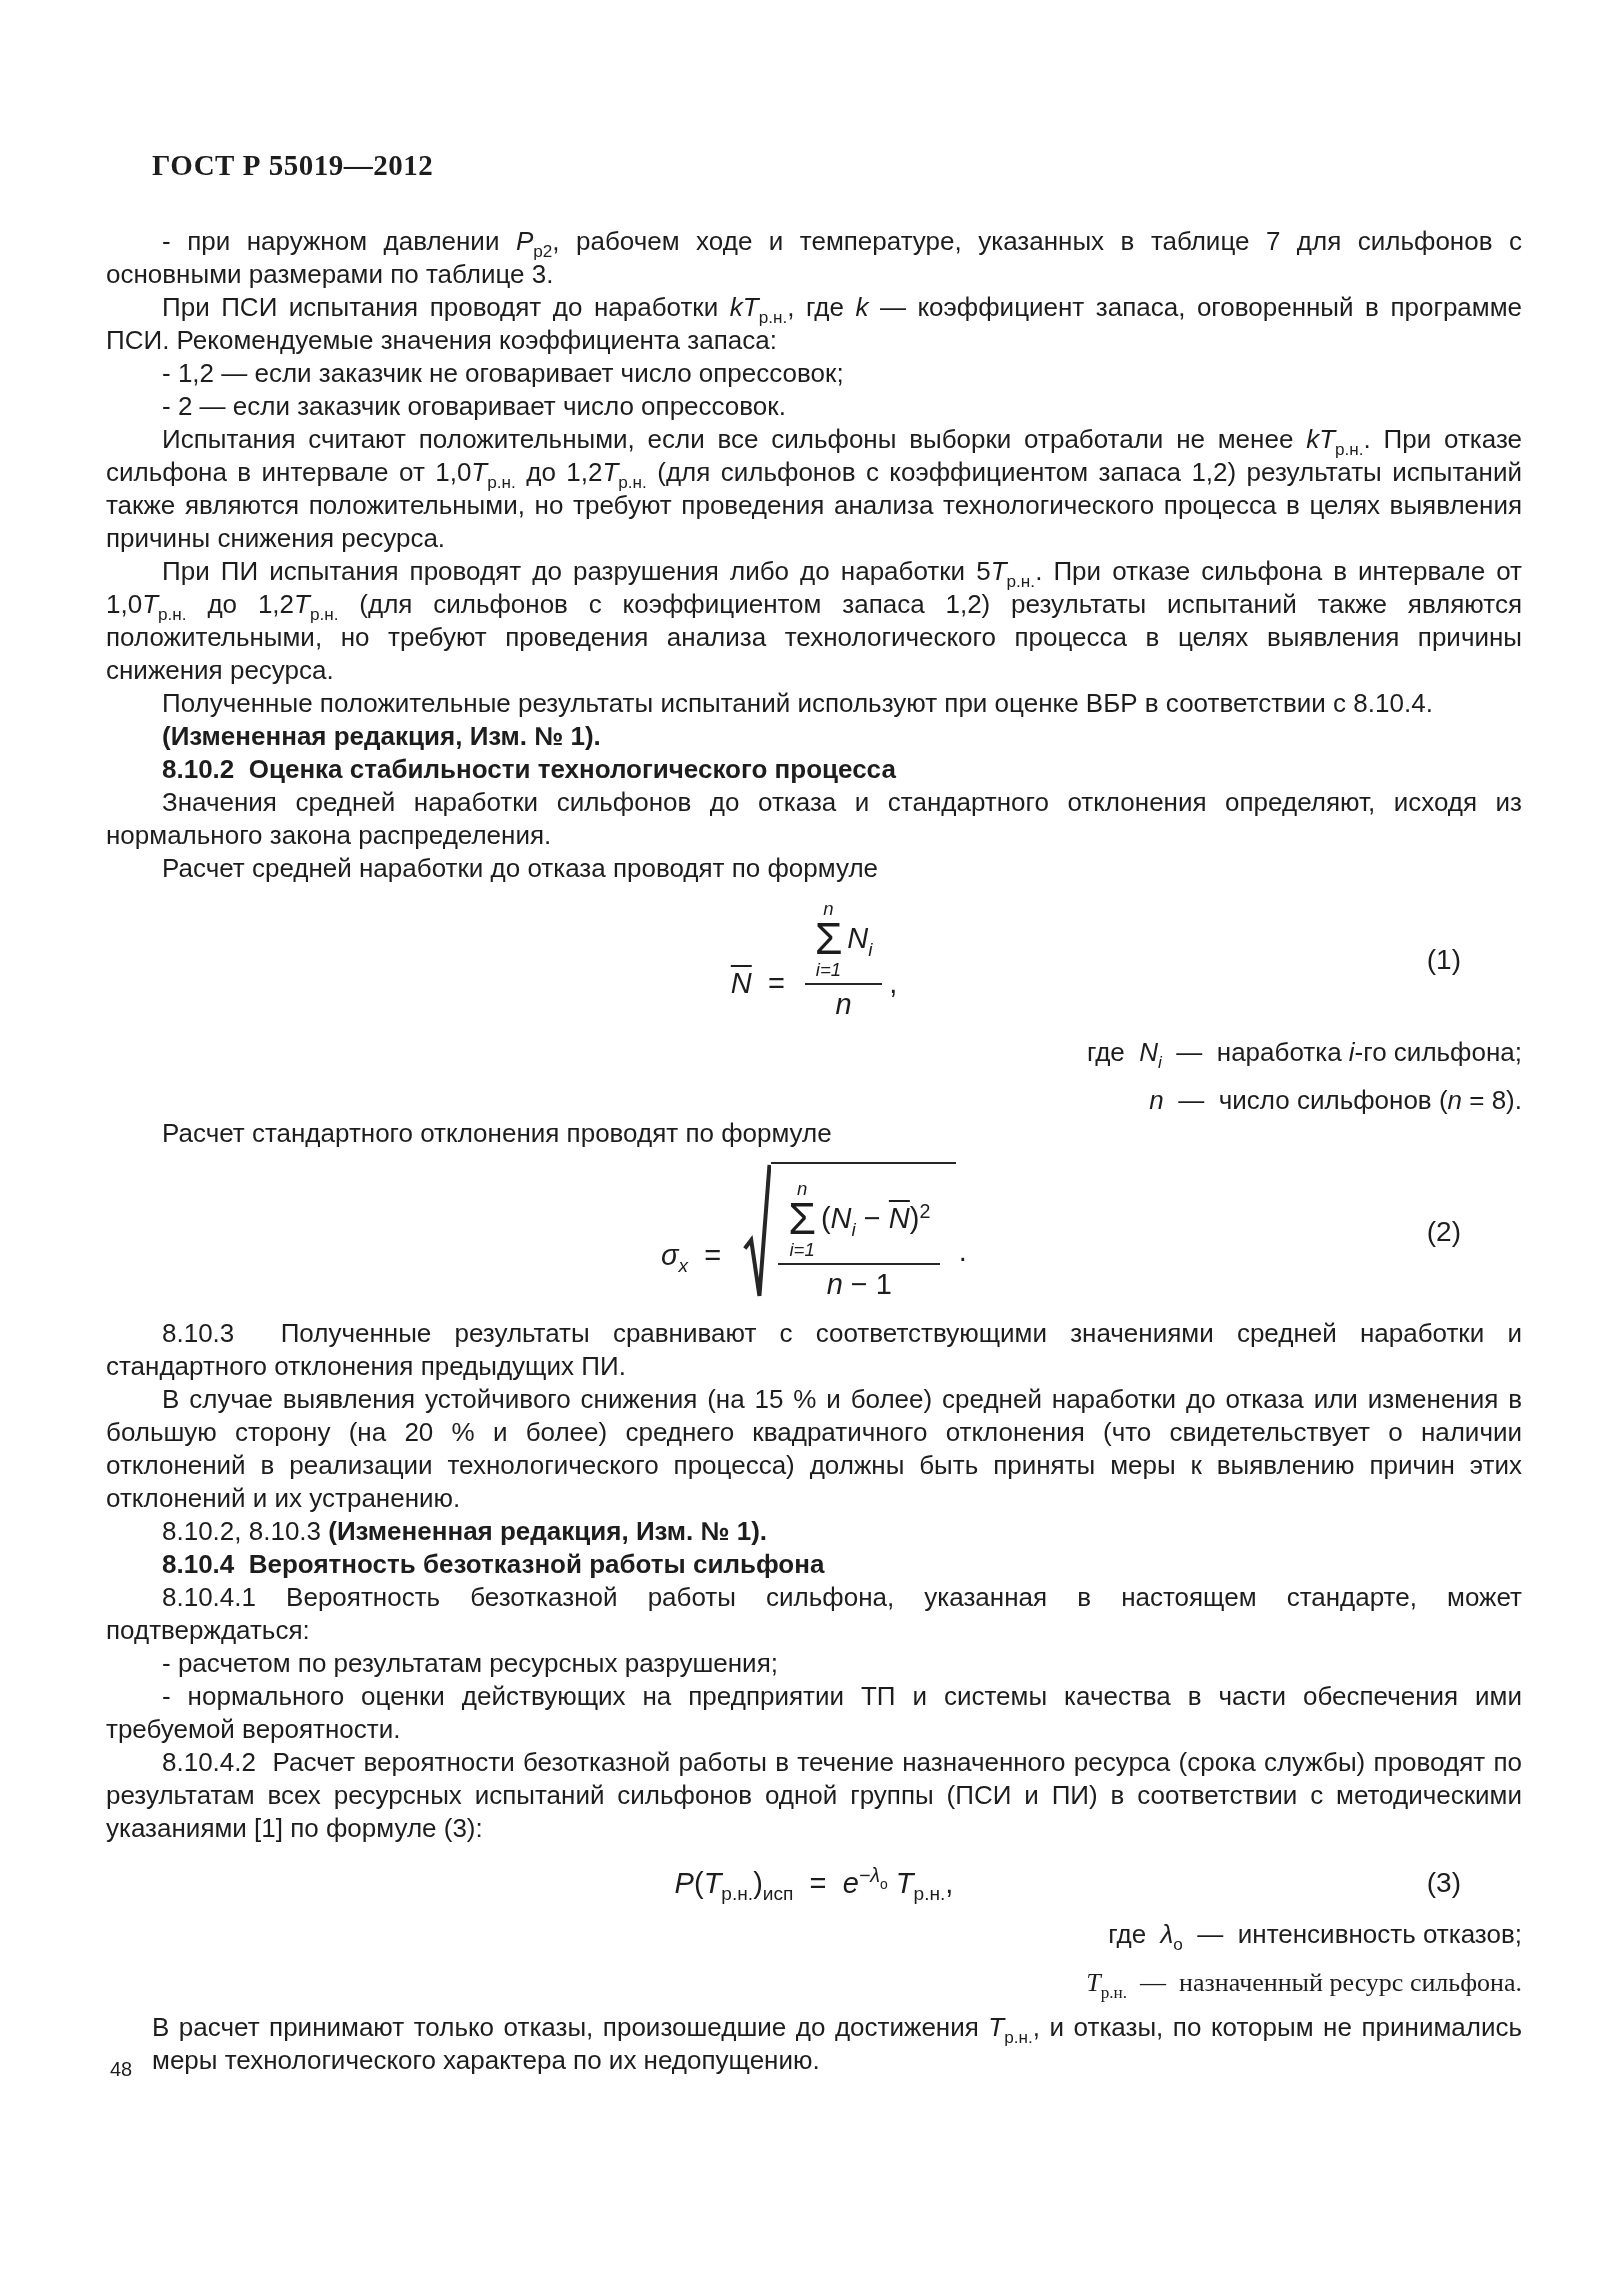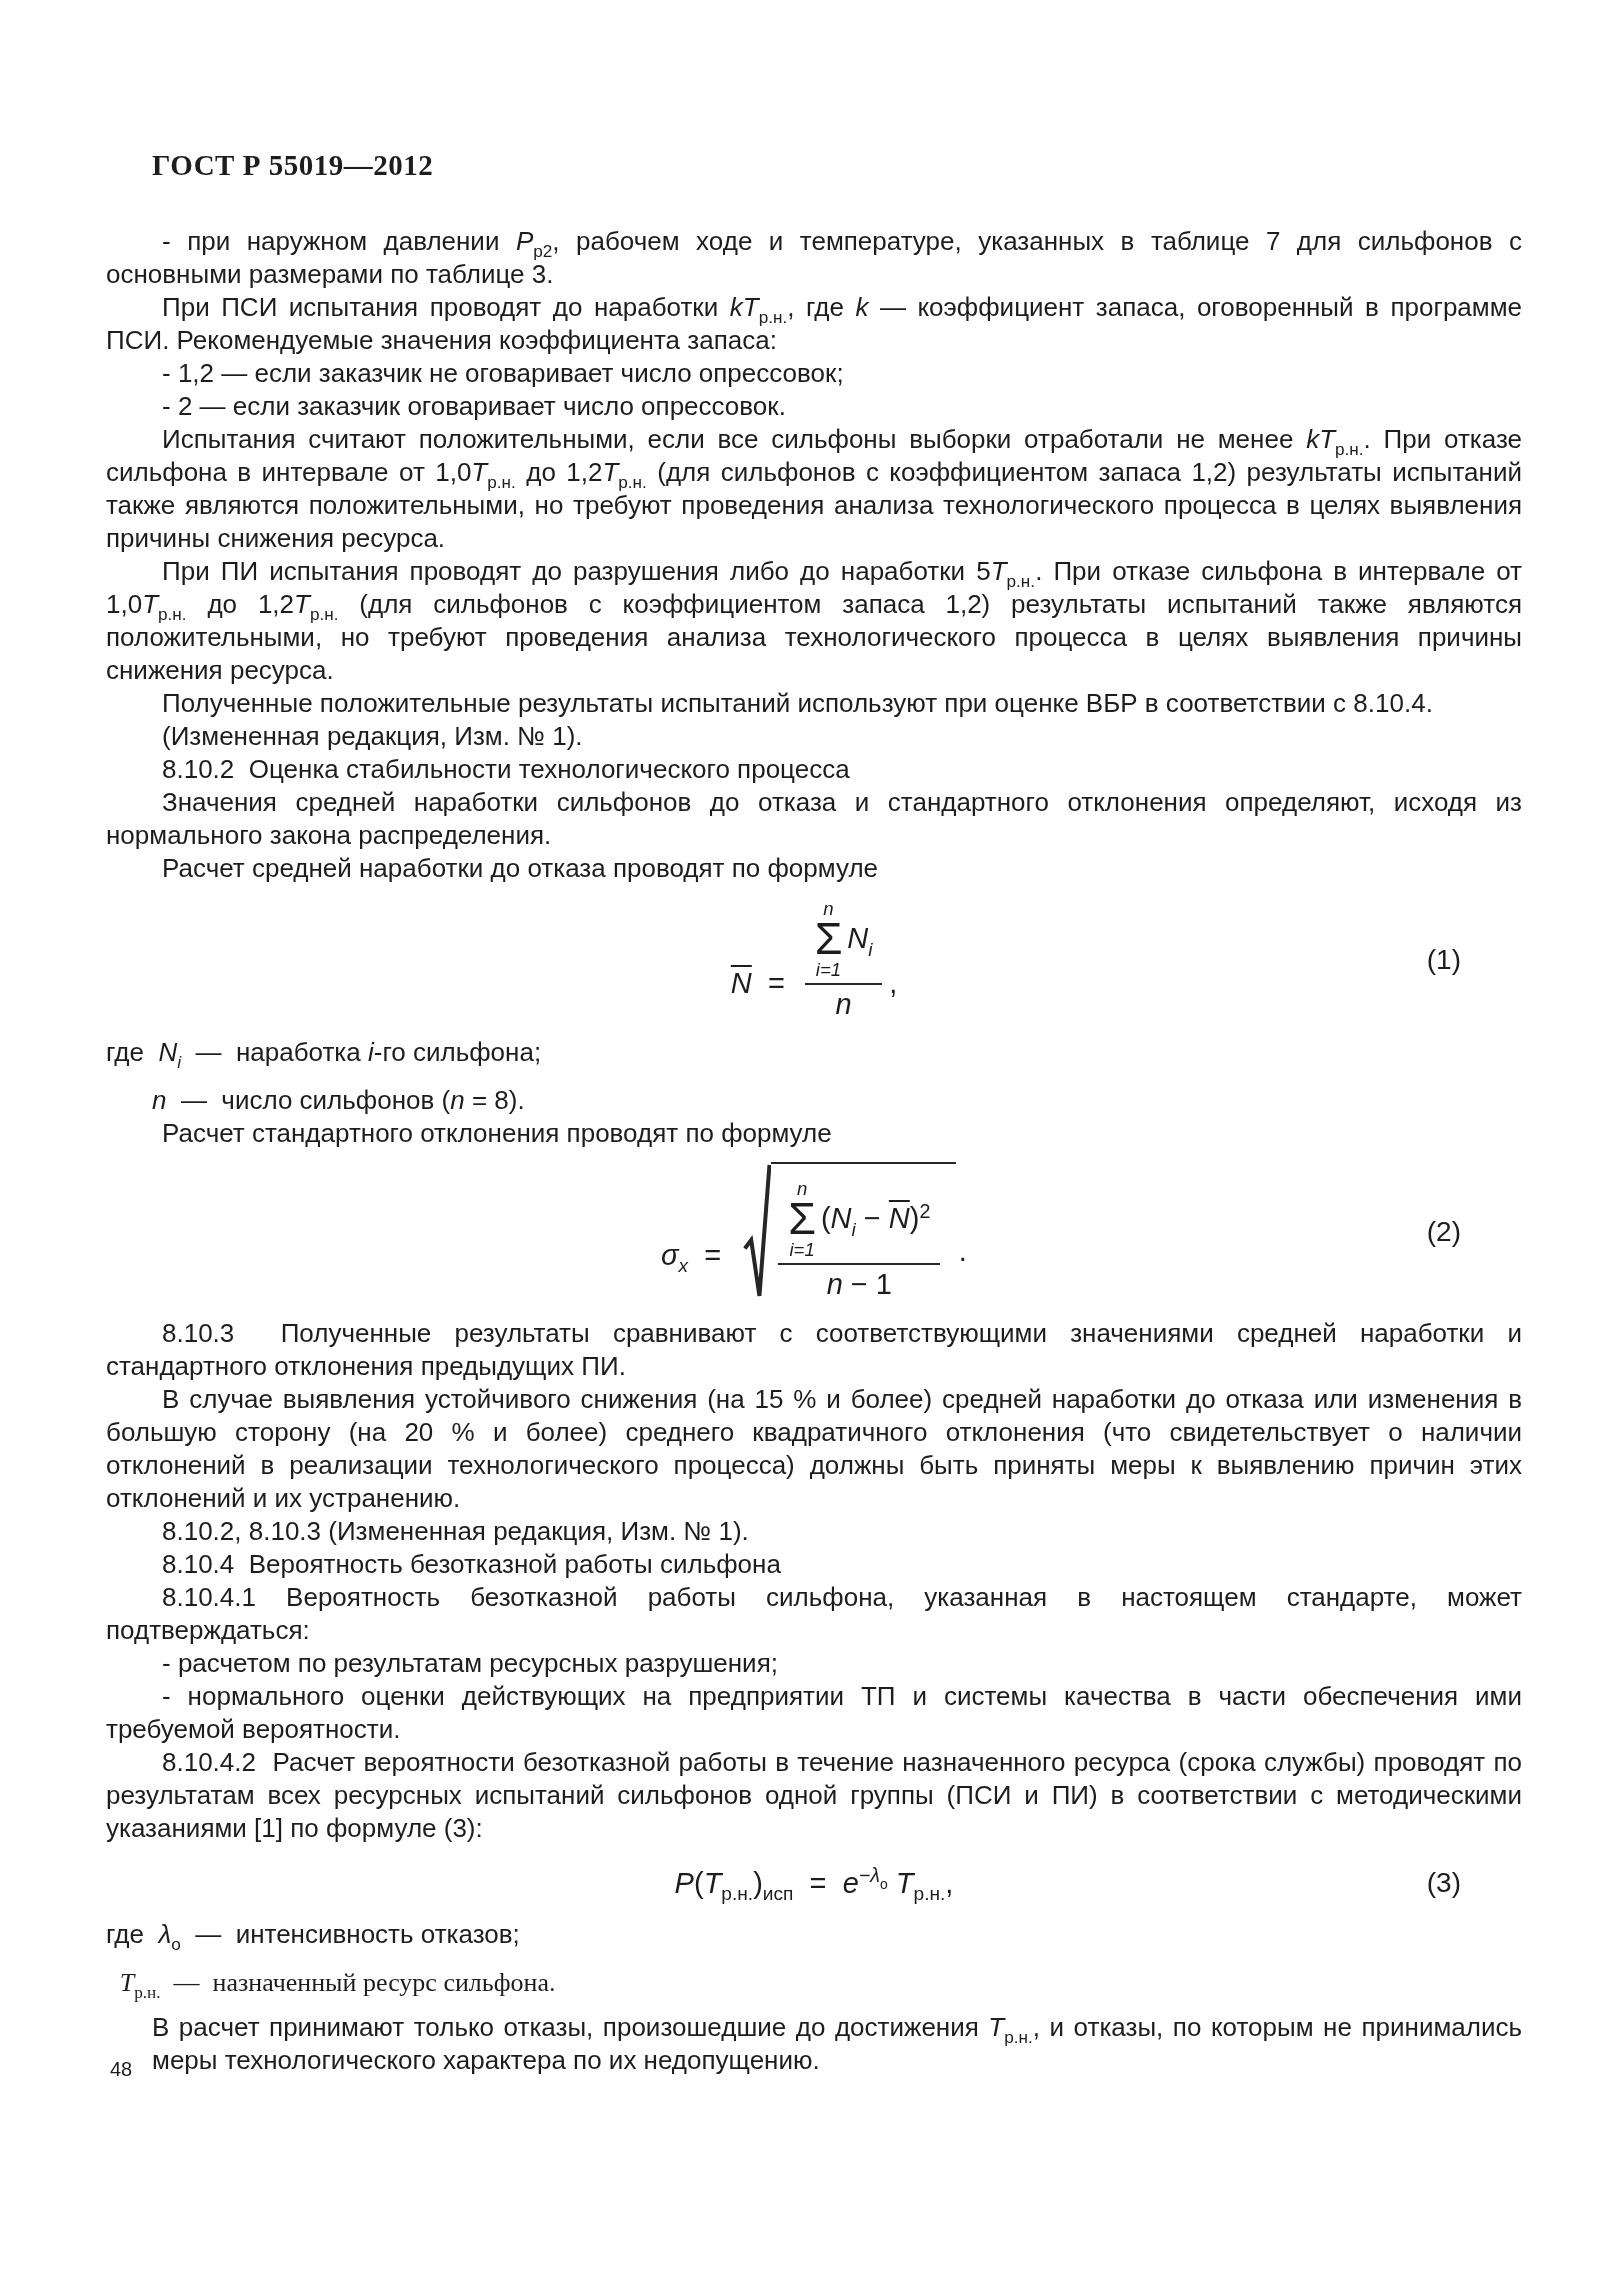--- a/index.html
+++ b/index.html
@@ -25,28 +25,28 @@
     font-family:Liberation Serif, serif;
   }
   .para {
     font-size:26px;
     line-height:33px;
     margin:0;
     text-align:justify;
     hyphens:manual;
   }
   .indent { text-indent:56px; }
-  .defrow { text-align:left;margin-top:15px; }
+  .defrow { text-align:right;margin-top:15px; }
   .def-cont  { padding-left:46px; }
   .def-cont2 { padding-left:13.7px;font-family:Liberation Serif, serif; }
   .block-indent { padding-left:46px; text-indent:0;margin-top:12px; }
 
   
   .si { font-style:italic; }
-  .sb { font-weight:normal; }
+  .sb { font-weight:bold; }
   .smean { text-decoration:overline; }
   .ssub    { font-size:66%; position:relative; top:0.40em; line-height:0; }
   .ssup    { font-size:68%; position:relative; top:-0.55em; line-height:0; }
   .ssupsub { font-size:48%; position:relative; top:-0.30em; line-height:0; }
 
   
   .formula-row {
     position:relative;
     display:flex;
     justify-content:center;

